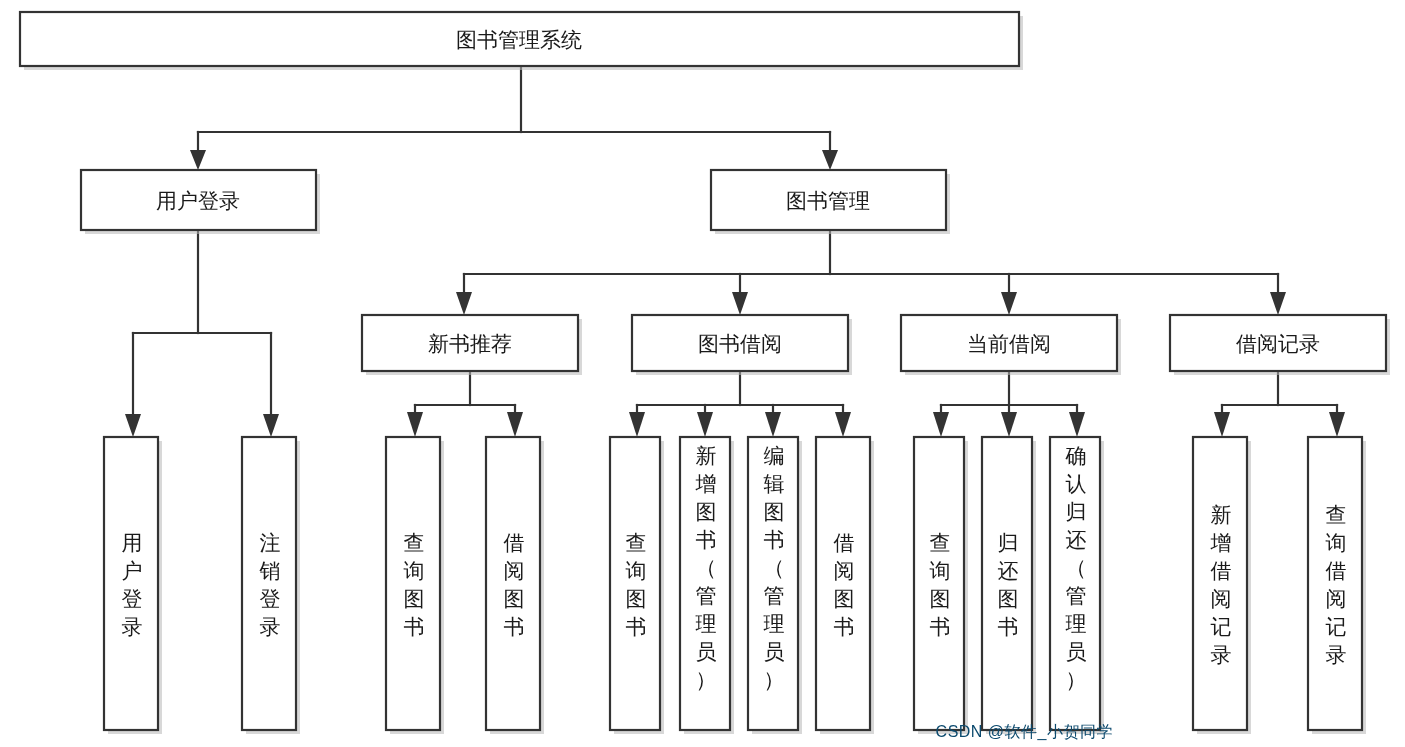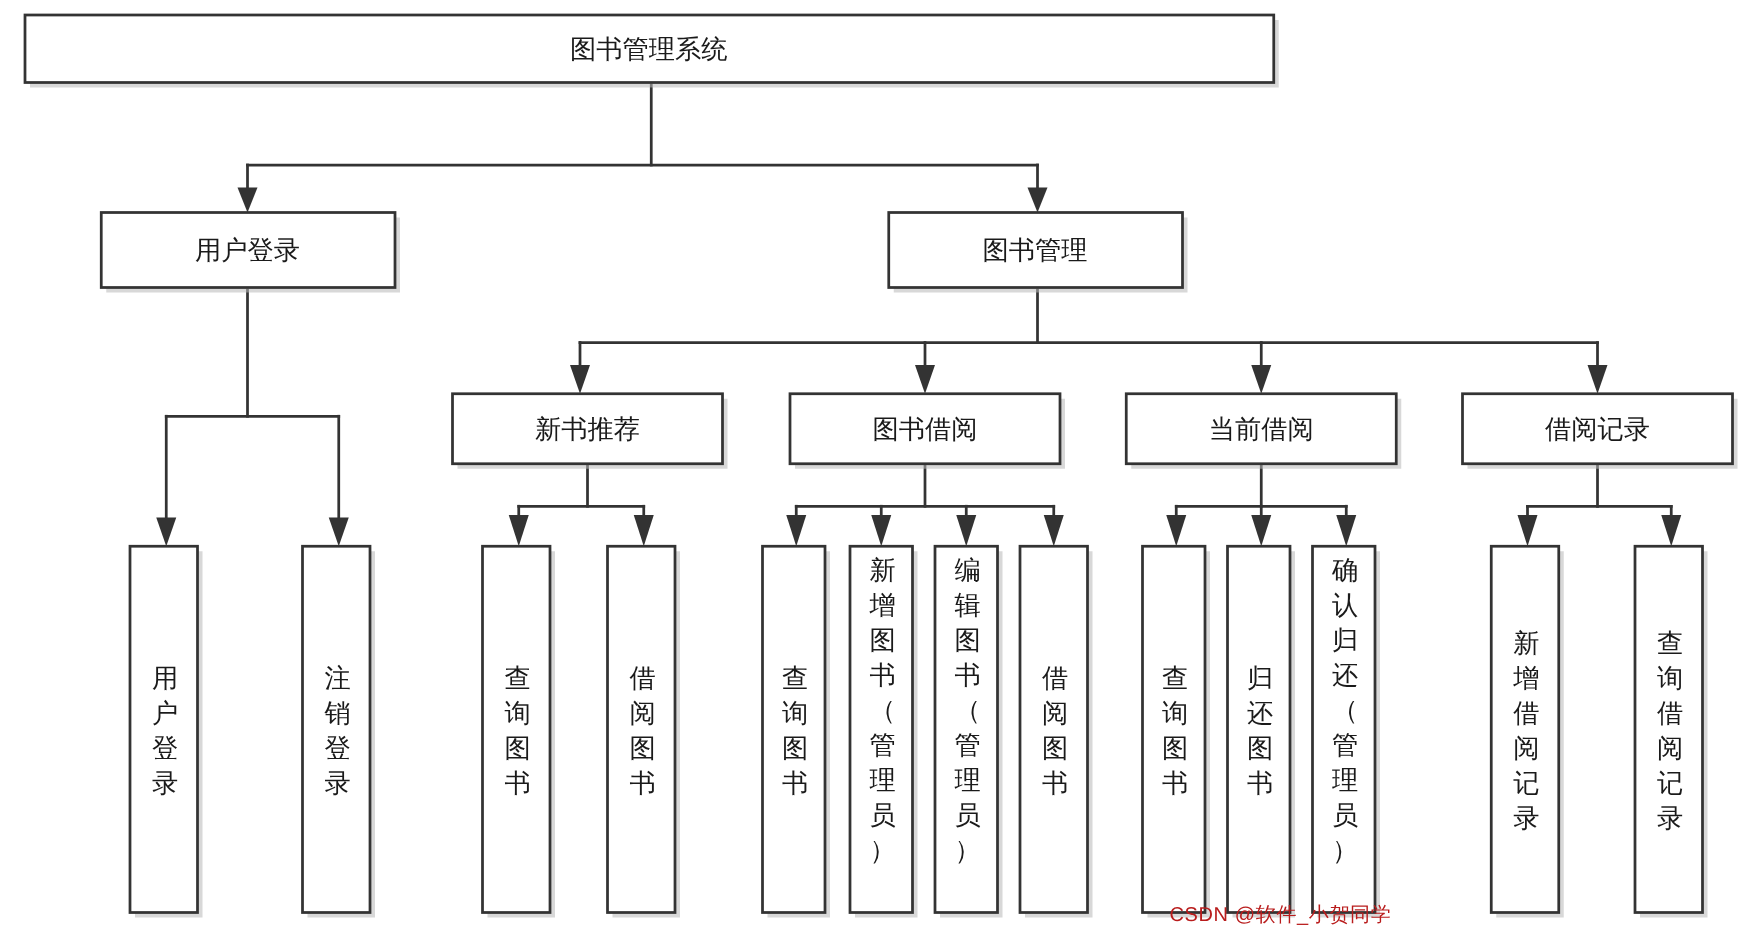--- a/index.html
+++ b/index.html
@@ -58,21 +58,21 @@
     font-size: 21px;
     fill: #1a1a1a;
     text-anchor: middle;
   }
   .watermark {
     position: absolute;
     right: 12px;
     bottom: 4px;
     font-family: "Liberation Sans", "DejaVu Sans", sans-serif;
     font-size: 16px;
-    color: #b91c1c;
+    color: #0c4a6e;
     white-space: nowrap;
     letter-spacing: 0.5px;
     pointer-events: none;
   }
 </style>
 </head>
 <body>
 
 <div id="diagram-root">
 

